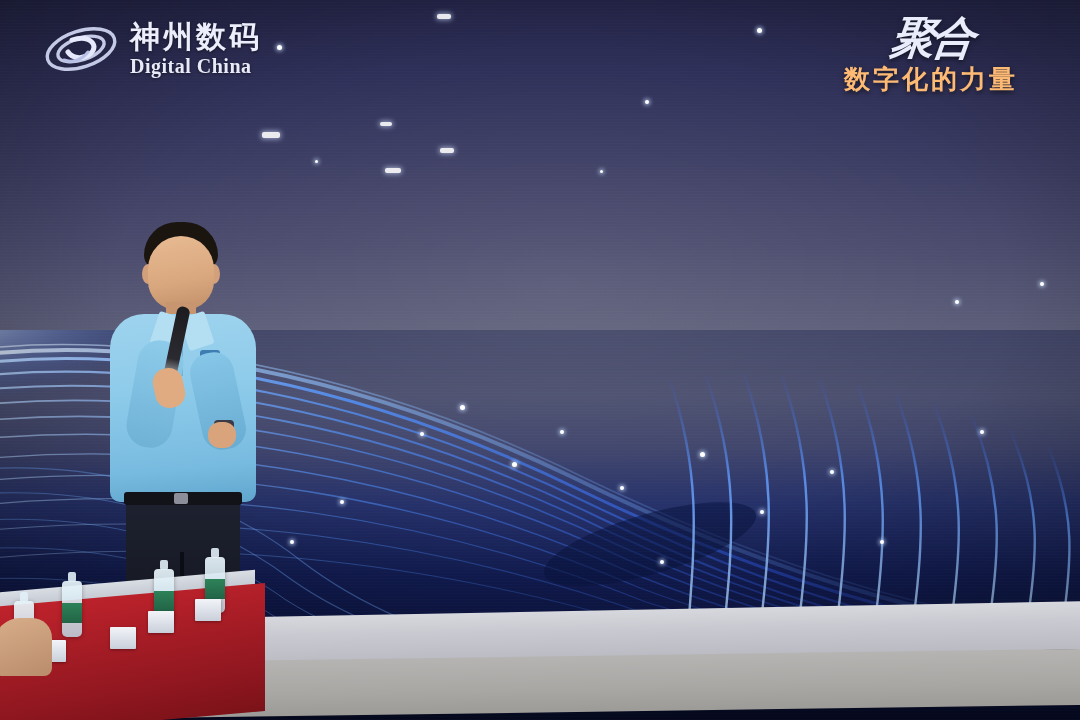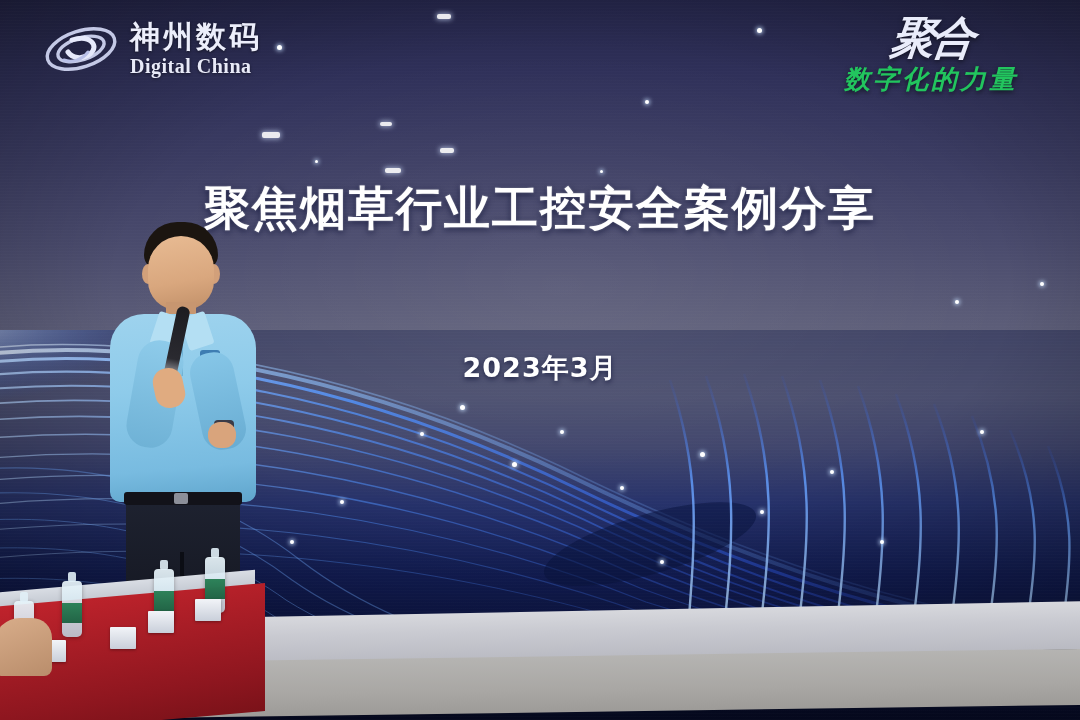--- a/index.html
+++ b/index.html
@@ -90,24 +90,23 @@
   
   .brand-right{position:absolute;right:24px;top:18px;text-align:center;width:250px;}
   .event-cal{
     font-size:44px;font-weight:700;color:#e9ecfa;letter-spacing:-4px;
     font-family:"Liberation Serif","DejaVu Serif",serif;
     font-style:italic;line-height:.95;
     text-shadow:0 2px 5px rgba(0,0,0,.55);
     transform:skewX(-6deg);
   }
   .event-sub{
-    font-size:26px;font-weight:700;color:#22c55e;letter-spacing:3px;margin-top:2px;
+    font-size:26px;font-weight:700;color:#fdba74;letter-spacing:3px;margin-top:2px;
     font-family:"DejaVu Sans","Liberation Sans",sans-serif;
     text-shadow:0 2px 5px rgba(0,0,0,.6);
-    font-style:italic;
   }
 
   
   .floor{
     position:absolute;left:0;right:0;top:622px;height:48px;
     background:linear-gradient(180deg,#d7d8dd 0%,#c9cad1 40%,#b9bac2 100%);
     transform:skewY(-1.1deg);transform-origin:left bottom;
   }
   .floor-base{
     position:absolute;left:0;right:0;top:664px;height:56px;
@@ -329,22 +328,20 @@
       <span class="brand-cn">神州数码</span>
       <span class="brand-en">Digital China</span>
     </div>
   </div>
 
   <div class="brand-right">
     <div class="event-cal">聚合</div>
     <div class="event-sub">数字化的力量</div>
   </div>
 
-  <div class="slide-title">聚焦烟草行业工控安全案例分享</div>
-  <div class="slide-date">2023年3月</div>
 
   <div class="floor"></div>
   <div class="floor-base"></div>
 
   <div class="speaker">
     <div class="sp-pants"></div>
     <div class="sp-legsplit"></div>
     <div class="sp-hair"></div>
     <div class="sp-ear-l"></div>
     <div class="sp-ear-r"></div>

